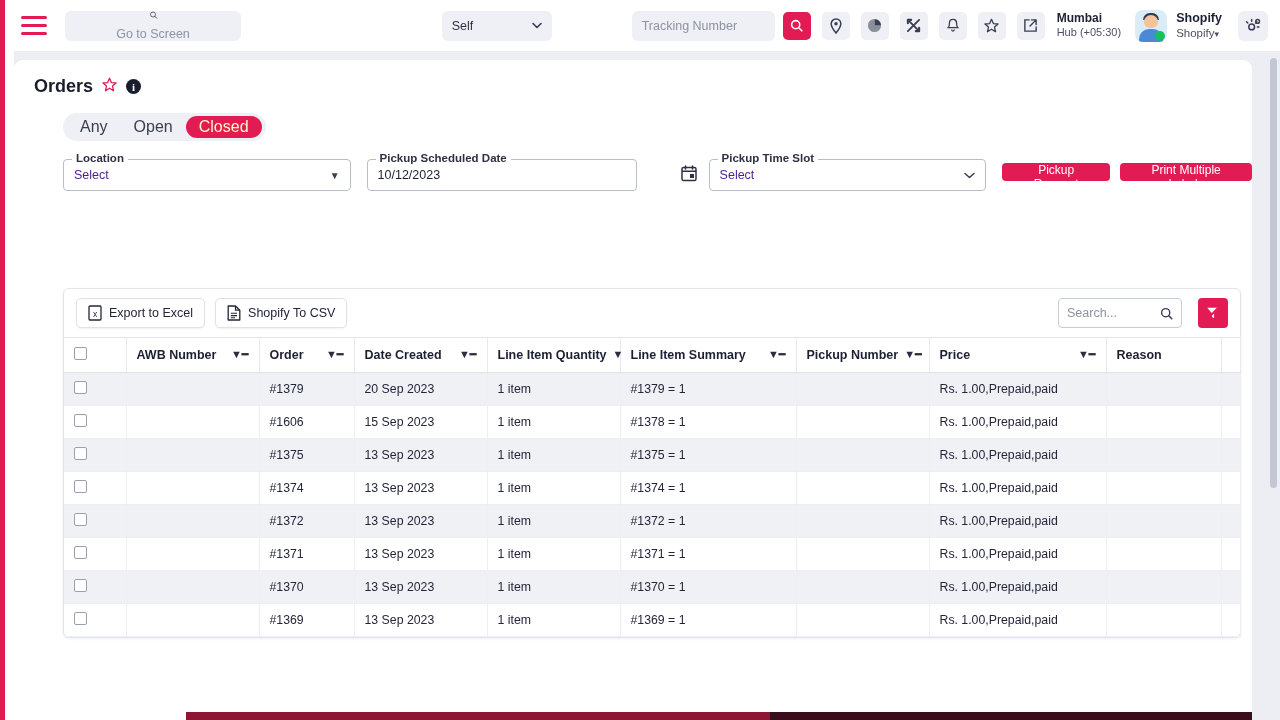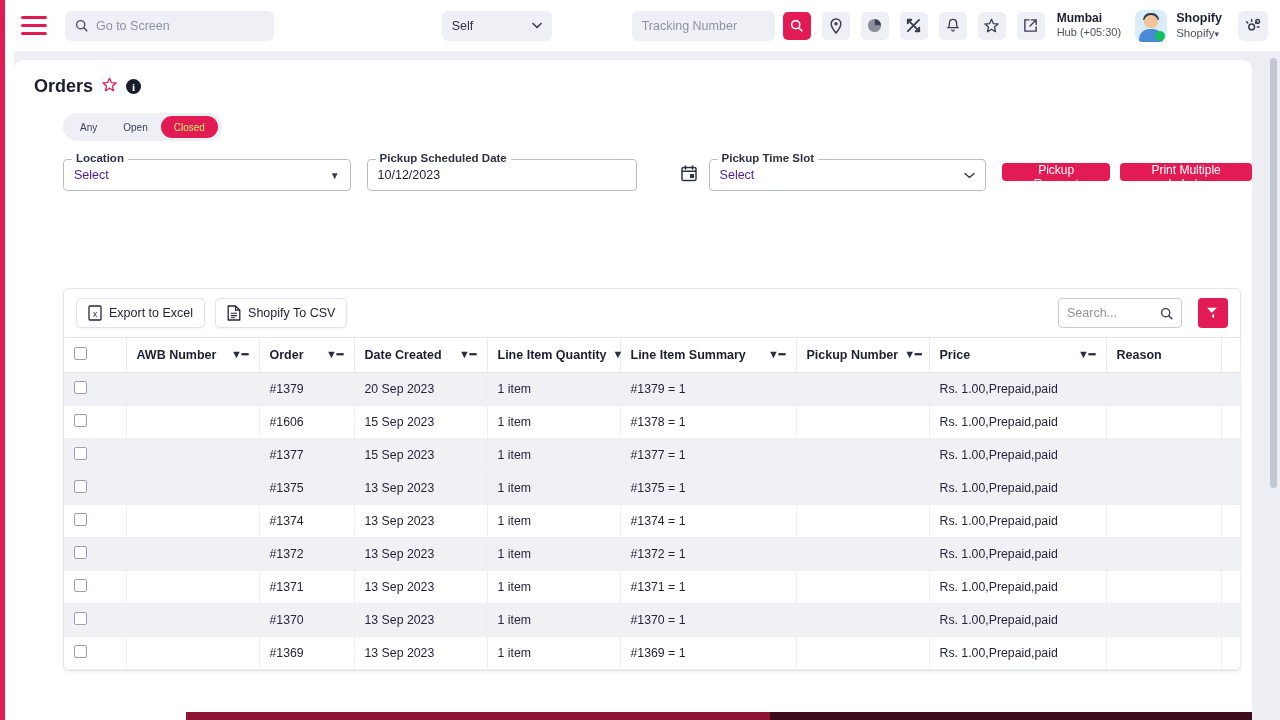--- a/index.html
+++ b/index.html
@@ -43,24 +43,24 @@
   .hamburger span {
     display: block; height: 3px; border-radius: 2px;
     background: #e31b54;
   }
   .hamburger span:nth-child(1) { width: 26px; }
   .hamburger span:nth-child(2) { width: 26px; }
   .hamburger span:nth-child(3) { width: 26px; }
 
   .goto-screen {
     margin-left: 14px;
-    width: 209px; height: 30px;
+    width: 176px; height: 30px;
     background: #eef0f6; border-radius: 6px;
     display: flex; align-items: center;
-    padding: 0 10px; gap: 8px;
+    padding: 0 10px; gap: 8px; flex-direction: column;
   }
   .goto-screen .ph { color: #8d92a3; font-size: 12.5px; }
 
   .hdr-spacer { flex: 1; }
 
   .self-select {
     width: 110px; height: 30px;
     background: #eef0f6; border-radius: 6px;
     display: flex; align-items: center; justify-content: space-between;
     padding: 0 10px;
@@ -147,26 +147,26 @@
   }
 
   
   .segwrap {
     margin: 16px 0 0 49px;
     display: inline-flex; align-items: center;
     background: #eef0f6; border-radius: 18px;
     height: 28px; padding: 0 4px;
   }
   .seg {
-    font-size: 10px; color: #3a3d4f;
+    font-size: 16px; color: #3a3d4f;
     padding: 0 13px; height: 22px;
     display: flex; align-items: center;
     border-radius: 14px; cursor: pointer;
   }
-  .seg.active { background: #e31b54; color: #bef264; }
+  .seg.active { background: #e31b54; color: #fef9c3; }
 
   
   .filters {
     display: flex; align-items: flex-start;
     margin: 18px 0 0 49px;
     gap: 16px;
   }
   .field {
     position: relative;
     height: 32px;
@@ -597,32 +597,20 @@
             <td>1 item</td>
             <td>#1378 = 1</td>
             <td></td>
             <td>Rs. 1.00,Prepaid,paid</td>
             <td></td>
             <td></td>
           </tr>
           <tr class="alt">
             <td><span class="chk"></span></td>
             <td></td>
-            <td>#1377</td>
-            <td>15 Sep 2023</td>
-            <td>1 item</td>
-            <td>#1377 = 1</td>
-            <td></td>
-            <td>Rs. 1.00,Prepaid,paid</td>
-            <td></td>
-            <td></td>
-          </tr>
-          <tr class="alt">
-            <td><span class="chk"></span></td>
-            <td></td>
             <td>#1375</td>
             <td>13 Sep 2023</td>
             <td>1 item</td>
             <td>#1375 = 1</td>
             <td></td>
             <td>Rs. 1.00,Prepaid,paid</td>
             <td></td>
             <td></td>
           </tr>
           <tr>

